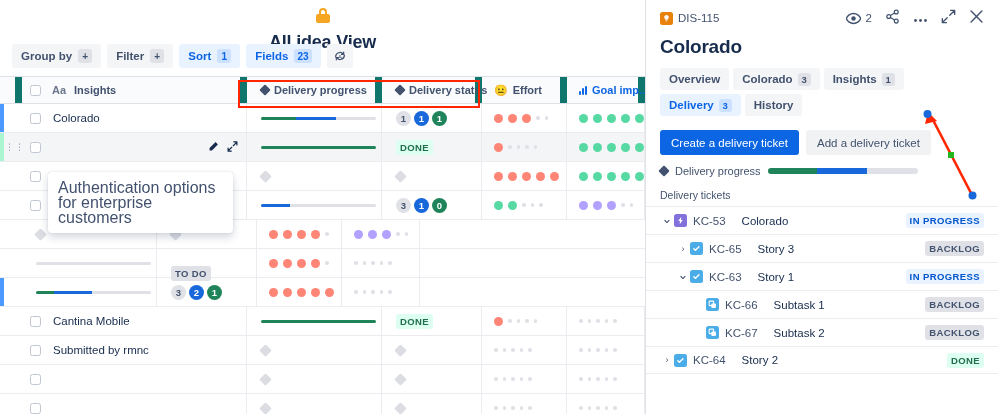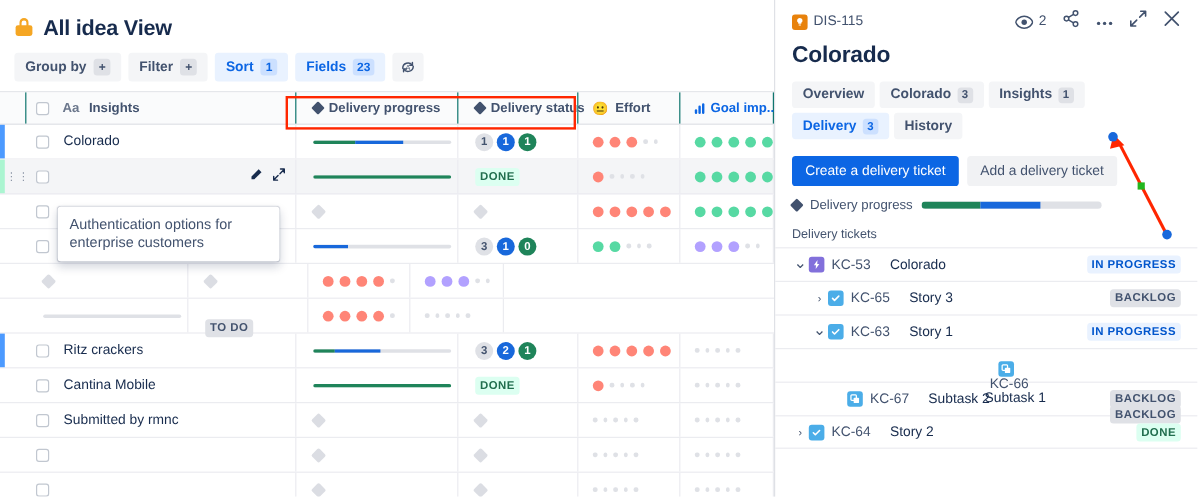--- a/index.html
+++ b/index.html
@@ -8,21 +8,21 @@
     font-family: "Liberation Sans", sans-serif;
     background: #ffffff;
     color: #172b4d;
     overflow: hidden;
   }
   #app { position: relative; width: 998px; height: 414px; }
 
   
   #left { position: absolute; left: 0; top: 0; width: 645px; height: 414px; background:#fff; overflow:hidden; }
 
-  .view-header { display:flex; align-items:center; gap:8px; padding: 8px 12px 2px 12px; height: 40px;}
+  .view-header { display:flex; align-items:center; gap:8px; padding: 8px 12px 2px 12px; height: 40px; flex-direction: column;}
   .lock-icon { width:16px; height:16px; position:relative; flex:0 0 auto; }
   .lock-body { position:absolute; left:1px; bottom:1px; width:14px; height:9px; background:#f5a623; border-radius:2px; }
   .lock-shackle { position:absolute; left:4px; top:0px; width:8px; height:8px; border:2px solid #f5a623; border-bottom:none; border-radius:4px 4px 0 0; }
   .view-title { font-size:18px; font-weight:600; color:#172b4d; letter-spacing:-0.2px; }
 
   .toolbar { display:flex; align-items:center; gap:6px; padding: 4px 12px 8px 12px; }
   .tb-btn {
     display:inline-flex; align-items:center; gap:6px;
     height:24px; padding:0 9px; border-radius:3px;
     font-size:11.5px; font-weight:700; color:#42526e;
@@ -41,21 +41,21 @@
     background:#f4f5f7; border-radius:3px; cursor:pointer;
   }
 
   
   .tbl { position:relative; width:645px; border-top:1px solid #dfe1e6; }
   .trow { display:flex; height:29px; align-items:stretch; border-bottom:1px solid #ebecf0; position:relative; }
   .trow.head { height:27px; background:#fafbfc; border-bottom:1px solid #dfe1e6; }
   .trow.sel { background:#f4f5f7; }
 
   .cell { display:flex; align-items:center; border-right:1px solid #ebecf0; position:relative; }
-  .trow.head .cell { border-right:1px solid #0f766e; }
+  .trow.head .cell { border-right:7px solid #0f766e; }
   .c-mark { width:22px; flex:0 0 22px; border-right:none; justify-content:center; }
   .c-summary { width:225px; flex:0 0 225px; padding-left:0px; }
   .c-dprog { width:135px; flex:0 0 135px; padding-left:14px; }
   .c-dstat { width:100px; flex:0 0 100px; padding-left:14px; }
   .c-effort { width:85px; flex:0 0 85px; padding-left:12px; }
   .c-goal { width:78px; flex:0 0 78px; padding-left:12px; }
 
   .rowbar { position:absolute; left:0; top:0; width:4px; height:100%; }
   .grip { width:10px; display:flex; align-items:center; justify-content:center; color:#8993a4; font-size:9px; line-height:7px; letter-spacing:1px; margin-left:8px;}
   .grip i{ font-style:normal; }
@@ -100,21 +100,21 @@
 
   .emoji-sm { font-size:11px; }
   .bars-icon { display:inline-flex; align-items:flex-end; gap:1px; height:9px; }
   .bars-icon i { display:block; width:2px; background:#0c66e4; border-radius:1px; }
 
   
   .tooltip {
     position:absolute; left:48px; top:172px; width:185px;
     background:#fff; border-radius:3px; padding:8px 10px;
     box-shadow:0 4px 8px rgba(9,30,66,.18), 0 0 1px rgba(9,30,66,.28);
-    font-size:12px; line-height:15px; color:#42526e; z-index:20;
+    font-size:16px; line-height:15px; color:#42526e; z-index:20;
   }
 
   
   .annot-rect {
     position:absolute; left:238px; top:80px; width:242px; height:28px;
     border:2.5px solid #ff2600; z-index:30; pointer-events:none;
   }
 
   
   #right { position:absolute; left:645px; top:0; width:353px; height:414px; background:#fff; border-left:1px solid #dfe1e6; }
@@ -453,24 +453,20 @@
                 <span class="dot sm"></span>
                 <span class="dot sm"></span>
                 <span class="dot sm"></span>
               </span>
             </div>
           </div>
           <div class="trow">
             <div class="cell c-mark">
               <span class="rowbar" style="background: rgb(76, 154, 255);"></span>
             </div>
-            <div class="cell c-summary">
-              <span class="ckbox cell-ck"></span>
-              <span class="sum-txt">Ritz crackers</span>
-            </div>
             <div class="cell c-dprog">
               <span class="progbar">
                 <span class="pg-green" style="width: 16%;"></span>
                 <span class="pg-blue" style="width: 33%;"></span>
               </span>
             </div>
             <div class="cell c-dstat">
               <span class="pills">
                 <span class="pill grey">3</span>
                 <span class="pill blue">2</span>
@@ -746,21 +742,21 @@
           <span class="chev" style="font-size: 13px; line-height: 9px; margin-top: -4px;">⌄</span>
           <span class="tkt-ico ico-story">
             <svg width="9" height="9" viewBox="0 0 12 12">
               <path d="M2.4 6.2 4.6 8.4 9.3 3.7" fill="none" stroke="#fff" stroke-width="1.8" stroke-linecap="round" stroke-linejoin="round"></path>
             </svg>
           </span>
           <span class="tkt-key">KC-63</span>
           <span class="tkt-sum">Story 1</span>
           <span class="tkt-status lozenge lz-prog">IN PROGRESS</span>
         </div>
-        <div class="tkt" style="padding-left: 46px; flex-direction: column;">
+        <div class="tkt" style="padding-left: 46px;">
           <span class="chev blank">›</span>
           <span class="tkt-ico ico-sub">
             <svg width="9" height="9" viewBox="0 0 12 12">
               <rect x="1.5" y="1.5" width="6" height="6" rx="1" fill="none" stroke="#fff" stroke-width="1.4"></rect>
               <rect x="4.5" y="4.5" width="6" height="6" rx="1" fill="#fff"></rect>
             </svg>
           </span>
           <span class="tkt-key">KC-66</span>
           <span class="tkt-sum">Subtask 1</span>
           <span class="tkt-status lozenge lz-back">BACKLOG</span>

